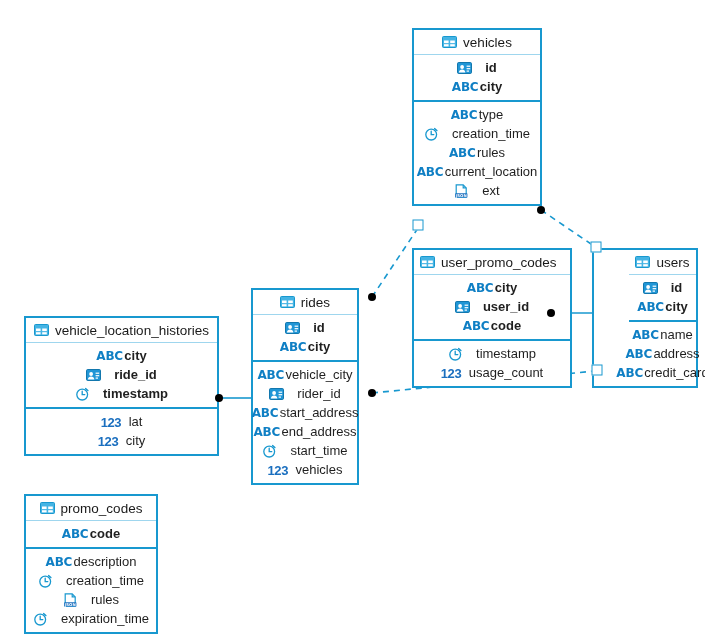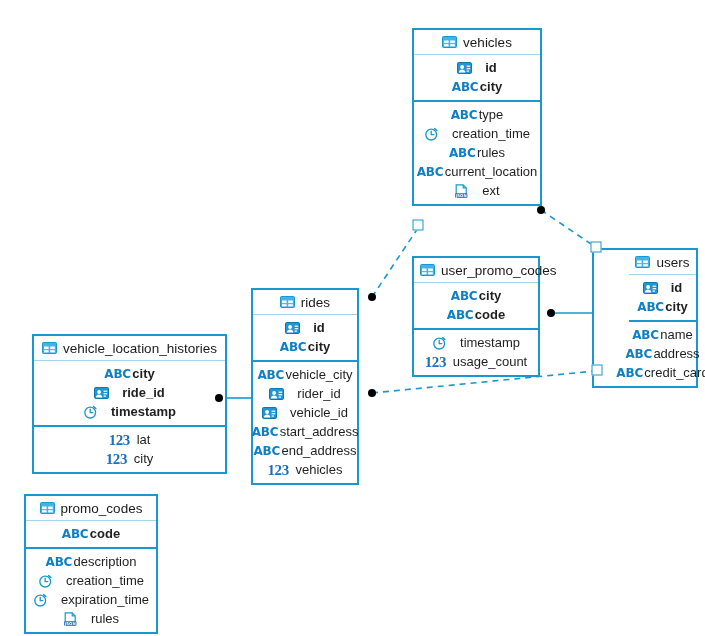--- a/index.html
+++ b/index.html
@@ -93,22 +93,22 @@
   .ic-abc {
     font-family: "DejaVu Sans", sans-serif;
     font-size: 12px;
     font-weight: bold;
     color: #0f7fc4;
     letter-spacing: -0.2px;
     line-height: 14px;
     text-align: center;
   }
   .ic-num {
-    font-family: Liberation Serif, serif;
-    font-size: 15px;
+    font-family: Liberation Sans, sans-serif;
+    font-size: 13px;
     font-weight: bold;
     color: #1b6fbf;
     line-height: 15px;
     text-align: center;
     letter-spacing: -0.4px;
   }
 
   
   .dot {
     position: absolute;
@@ -204,37 +204,50 @@
                 <path d="M2.2 0.9 h7 l3 3 v9.2 h-10 z" fill="#ffffff" stroke="#1898cf" stroke-width="1.2"></path>
                 <path d="M9.2 0.9 v3 h3" fill="none" stroke="#1898cf" stroke-width="1.2"></path>
                 <rect x="1.2" y="9.2" width="12.2" height="4.3" rx="0.6" fill="#1b6fbf"></rect>
                 <text x="7.3" y="12.6" font-family="DejaVu Sans, sans-serif" font-size="3.9" font-weight="bold" fill="#ffffff" text-anchor="middle">JSON</text>
               </svg>
             </span>
             <span class="fname">ext</span>
           </div>
         </div>
       </div>
-      <div class="entity" style="left: 412px; top: 256px; width: 128px;">
+      <div class="entity" style="left: 412px; top: 248px; width: 160px;">
         <div class="entity-header left">
           <span class="ic">
             <svg width="15" height="14" viewBox="0 0 15 14">
               <rect x="0.5" y="1.5" width="14" height="11" rx="1" fill="#45b4e4" stroke="#1898cf"></rect>
               <rect x="2" y="5.5" width="4.6" height="2.6" fill="#ffffff"></rect>
               <rect x="8.2" y="5.5" width="4.6" height="2.6" fill="#ffffff"></rect>
               <rect x="2" y="9.2" width="4.6" height="2.2" fill="#ffffff"></rect>
               <rect x="8.2" y="9.2" width="4.6" height="2.2" fill="#ffffff"></rect>
             </svg>
           </span>
           <span class="title">user_promo_codes</span>
         </div>
         <div class="section keys">
           <div class="field pk">
             <span class="ic ic-abc">ABC</span>
             <span class="fname">city</span>
+          </div>
+          <div class="field pk">
+            <span class="ic">
+              <svg width="15" height="14" viewBox="0 0 15 14">
+                <rect x="0.5" y="1.5" width="14" height="11" rx="1.2" fill="#2196d6" stroke="#1277ad"></rect>
+                <circle cx="5.1" cy="6" r="1.9" fill="#ffffff"></circle>
+                <path d="M1.9 11.4c0-1.9 1.5-3 3.2-3s3.2 1.1 3.2 3z" fill="#ffffff"></path>
+                <rect x="9.6" y="4.6" width="3.6" height="1.2" fill="#ffffff"></rect>
+                <rect x="9.6" y="7.1" width="3.6" height="1.2" fill="#ffffff"></rect>
+                <rect x="9.6" y="9.5" width="2.4" height="1.2" fill="#ffffff"></rect>
+              </svg>
+            </span>
+            <span class="fname">user_id</span>
           </div>
           <div class="field pk">
             <span class="ic ic-abc">ABC</span>
             <span class="fname">code</span>
           </div>
         </div>
         <div class="section">
           <div class="field">
             <span class="ic">
               <svg width="15" height="14" viewBox="0 0 15 14">
@@ -342,47 +355,44 @@
                 <circle cx="5.1" cy="6" r="1.9" fill="#ffffff"></circle>
                 <path d="M1.9 11.4c0-1.9 1.5-3 3.2-3s3.2 1.1 3.2 3z" fill="#ffffff"></path>
                 <rect x="9.6" y="4.6" width="3.6" height="1.2" fill="#ffffff"></rect>
                 <rect x="9.6" y="7.1" width="3.6" height="1.2" fill="#ffffff"></rect>
                 <rect x="9.6" y="9.5" width="2.4" height="1.2" fill="#ffffff"></rect>
               </svg>
             </span>
             <span class="fname">rider_id</span>
           </div>
           <div class="field">
-            <span class="ic">
-              <svg width="15" height="14" viewBox="0 0 15 14">
-                <rect x="0.5" y="1.5" width="14" height="11" rx="1.2" fill="#2196d6" stroke="#1277ad"></rect>
-                <circle cx="5.1" cy="6" r="1.9" fill="#ffffff"></circle>
-                <path d="M1.9 11.4c0-1.9 1.5-3 3.2-3s3.2 1.1 3.2 3z" fill="#ffffff"></path>
-                <rect x="9.6" y="4.6" width="3.6" height="1.2" fill="#ffffff"></rect>
-                <rect x="9.6" y="7.1" width="3.6" height="1.2" fill="#ffffff"></rect>
-                <rect x="9.6" y="9.5" width="2.4" height="1.2" fill="#ffffff"></rect>
-              </svg>
-            </span>
-            <span class="fname">vehicle_id</span>
-          </div>
-          <div class="field">
             <span class="ic ic-abc">ABC</span>
             <span class="fname">start_address</span>
           </div>
           <div class="field">
             <span class="ic ic-abc">ABC</span>
             <span class="fname">end_address</span>
+          </div>
+          <div class="field">
+            <span class="ic">
+              <svg width="15" height="14" viewBox="0 0 15 14">
+                <circle cx="7.2" cy="7.6" r="5.4" fill="#ffffff" stroke="#1898cf" stroke-width="1.3"></circle>
+                <path d="M7.2 4.2 v3.4 h2.6" fill="none" stroke="#1898cf" stroke-width="1.3" stroke-linecap="round"></path>
+                <path d="M10.6 1.6 l2.3 1.9" stroke="#1898cf" stroke-width="1.4" stroke-linecap="round"></path>
+              </svg>
+            </span>
+            <span class="fname">start_time</span>
           </div>
           <div class="field">
             <span class="ic ic-num">123</span>
             <span class="fname">vehicles</span>
           </div>
         </div>
       </div>
-      <div class="entity" style="left: 24px; top: 334px; width: 195px; margin-left: 8px;">
+      <div class="entity" style="left: 24px; top: 316px; width: 195px;">
         <div class="entity-header">
           <span class="ic">
             <svg width="15" height="14" viewBox="0 0 15 14">
               <rect x="0.5" y="1.5" width="14" height="11" rx="1" fill="#45b4e4" stroke="#1898cf"></rect>
               <rect x="2" y="5.5" width="4.6" height="2.6" fill="#ffffff"></rect>
               <rect x="8.2" y="5.5" width="4.6" height="2.6" fill="#ffffff"></rect>
               <rect x="2" y="9.2" width="4.6" height="2.2" fill="#ffffff"></rect>
               <rect x="8.2" y="9.2" width="4.6" height="2.2" fill="#ffffff"></rect>
             </svg>
           </span>
@@ -458,37 +468,37 @@
                 <circle cx="7.2" cy="7.6" r="5.4" fill="#ffffff" stroke="#1898cf" stroke-width="1.3"></circle>
                 <path d="M7.2 4.2 v3.4 h2.6" fill="none" stroke="#1898cf" stroke-width="1.3" stroke-linecap="round"></path>
                 <path d="M10.6 1.6 l2.3 1.9" stroke="#1898cf" stroke-width="1.4" stroke-linecap="round"></path>
               </svg>
             </span>
             <span class="fname">creation_time</span>
           </div>
           <div class="field">
             <span class="ic">
               <svg width="15" height="14" viewBox="0 0 15 14">
-                <circle cx="7.2" cy="7.6" r="5.4" fill="#ffffff" stroke="#1898cf" stroke-width="1.3"></circle>
-                <path d="M7.2 4.2 v3.4 h2.6" fill="none" stroke="#1898cf" stroke-width="1.3" stroke-linecap="round"></path>
-                <path d="M10.6 1.6 l2.3 1.9" stroke="#1898cf" stroke-width="1.4" stroke-linecap="round"></path>
-              </svg>
-            </span>
-            <span class="fname">expiration_time</span>
-          </div>
-          <div class="field">
-            <span class="ic">
-              <svg width="15" height="14" viewBox="0 0 15 14">
                 <path d="M2.2 0.9 h7 l3 3 v9.2 h-10 z" fill="#ffffff" stroke="#1898cf" stroke-width="1.2"></path>
                 <path d="M9.2 0.9 v3 h3" fill="none" stroke="#1898cf" stroke-width="1.2"></path>
                 <rect x="1.2" y="9.2" width="12.2" height="4.3" rx="0.6" fill="#1b6fbf"></rect>
                 <text x="7.3" y="12.6" font-family="DejaVu Sans, sans-serif" font-size="3.9" font-weight="bold" fill="#ffffff" text-anchor="middle">JSON</text>
               </svg>
             </span>
             <span class="fname">rules</span>
+          </div>
+          <div class="field">
+            <span class="ic">
+              <svg width="15" height="14" viewBox="0 0 15 14">
+                <circle cx="7.2" cy="7.6" r="5.4" fill="#ffffff" stroke="#1898cf" stroke-width="1.3"></circle>
+                <path d="M7.2 4.2 v3.4 h2.6" fill="none" stroke="#1898cf" stroke-width="1.3" stroke-linecap="round"></path>
+                <path d="M10.6 1.6 l2.3 1.9" stroke="#1898cf" stroke-width="1.4" stroke-linecap="round"></path>
+              </svg>
+            </span>
+            <span class="fname">expiration_time</span>
           </div>
         </div>
       </div>
     </div>
   <div id="markers">
       <div class="dot" style="left: 372px; top: 297px;"></div>
       <div class="sq" style="left: 418px; top: 225px;"></div>
       <div class="dot" style="left: 541px; top: 210px;"></div>
       <div class="sq" style="left: 596px; top: 247px;"></div>
       <div class="dot" style="left: 551px; top: 313px;"></div>

